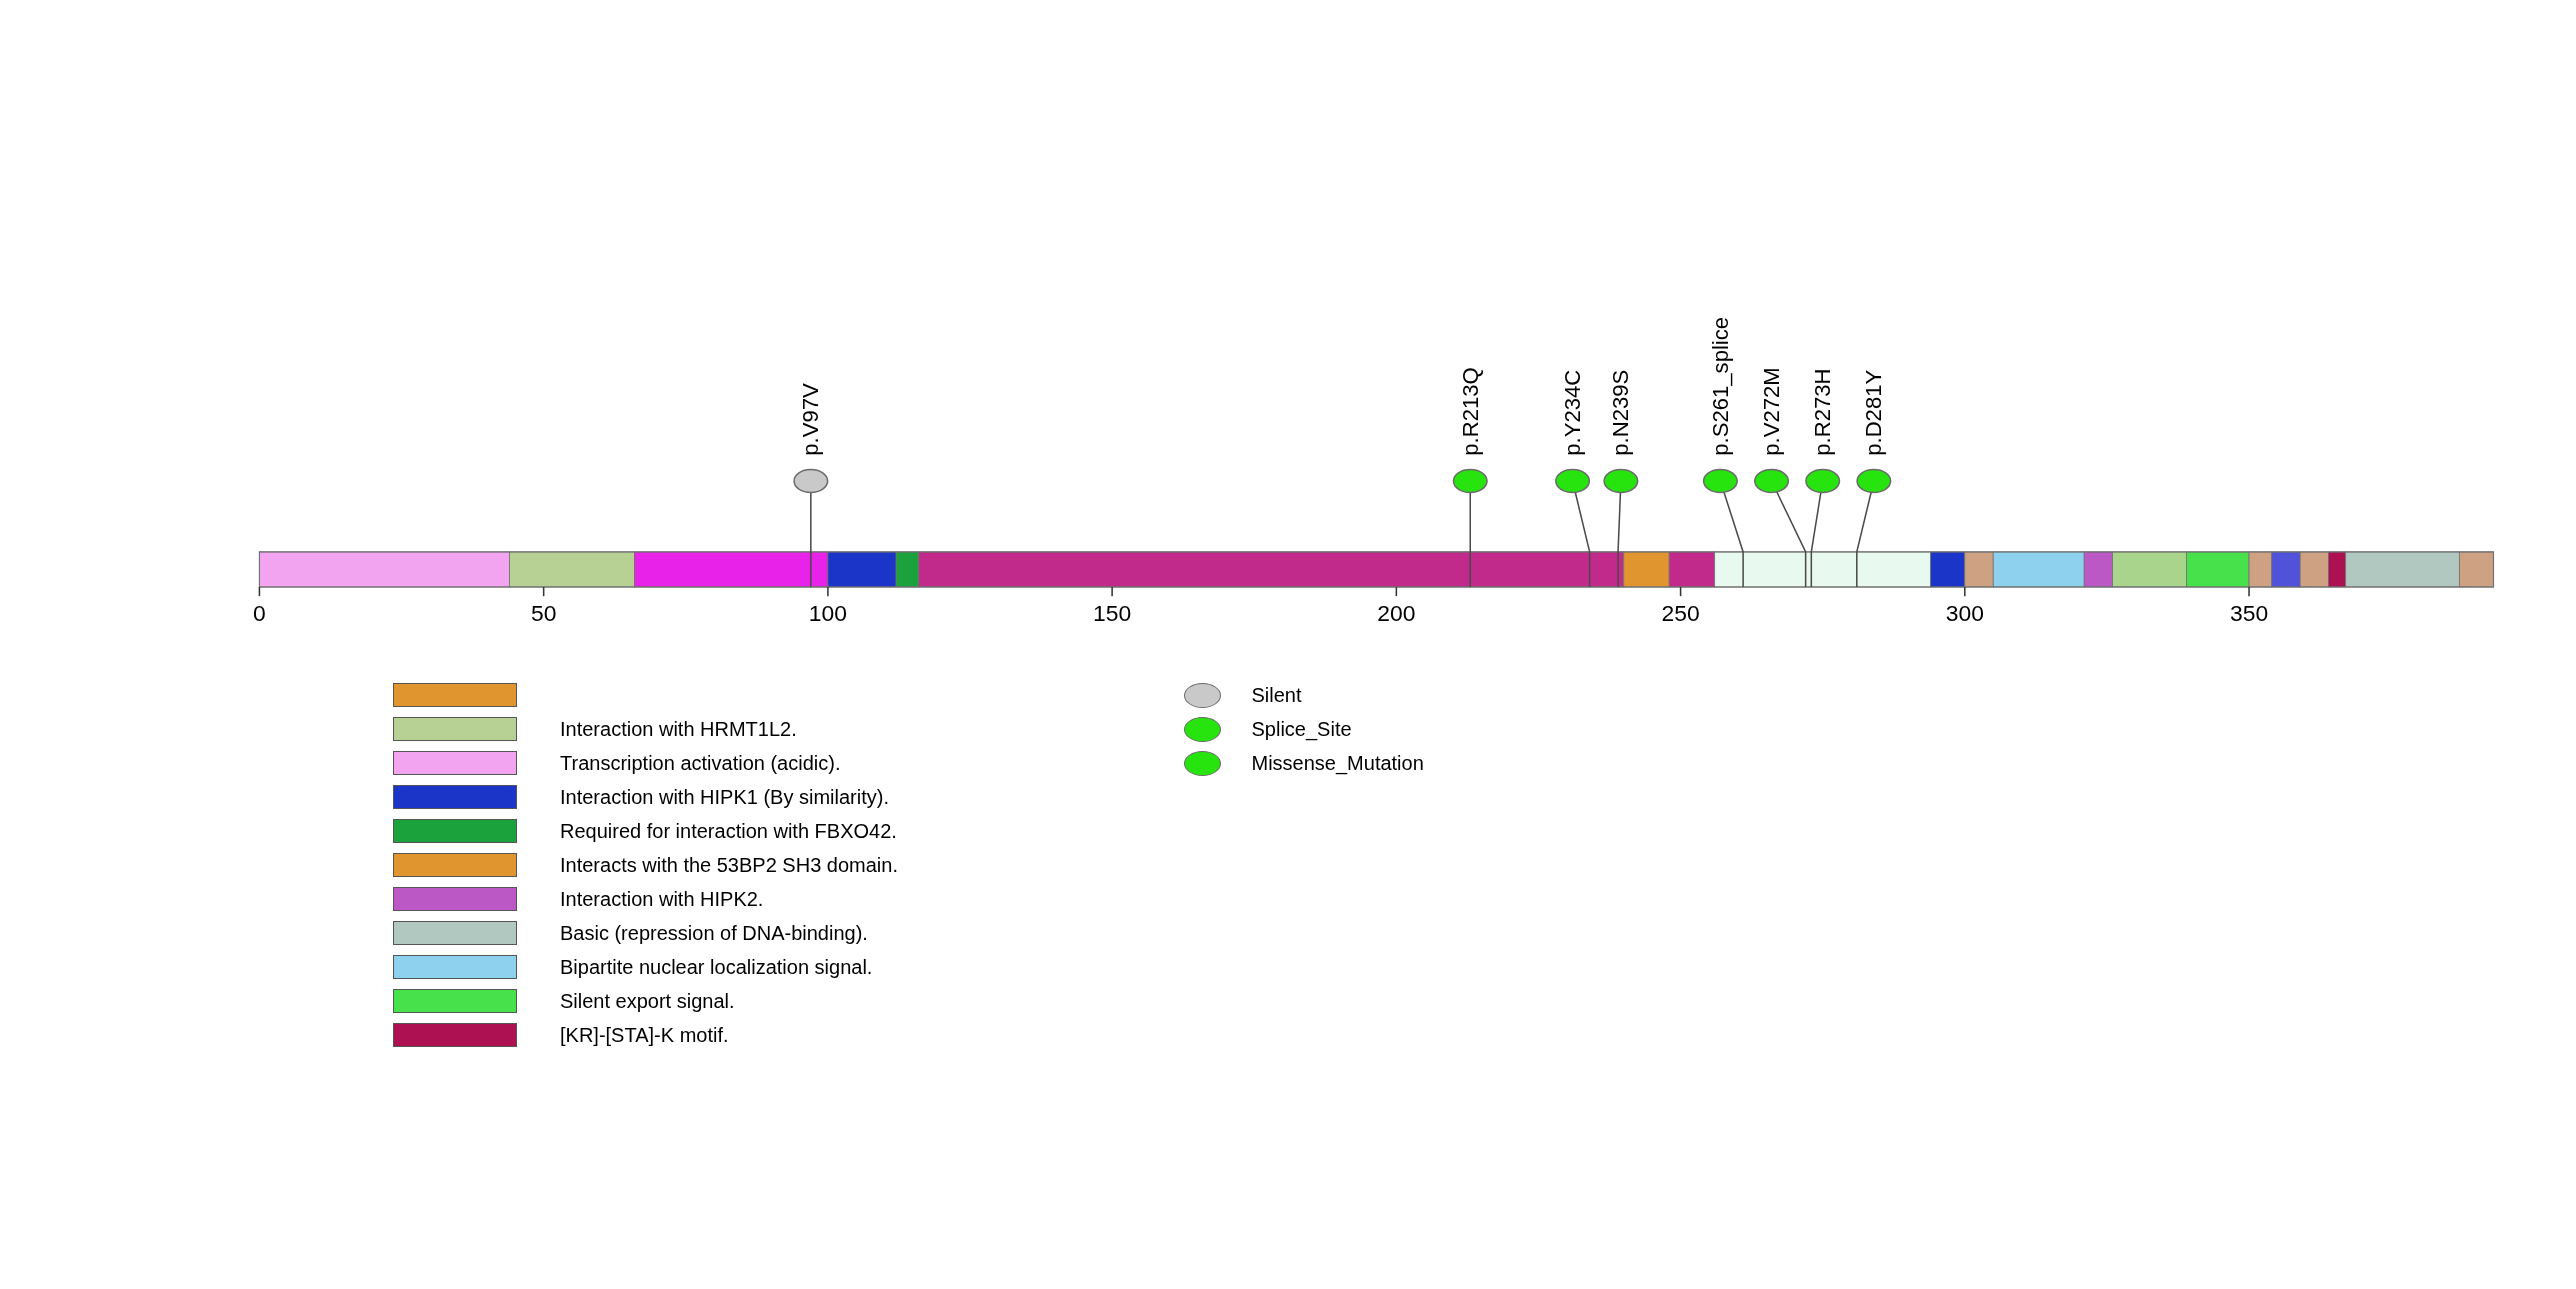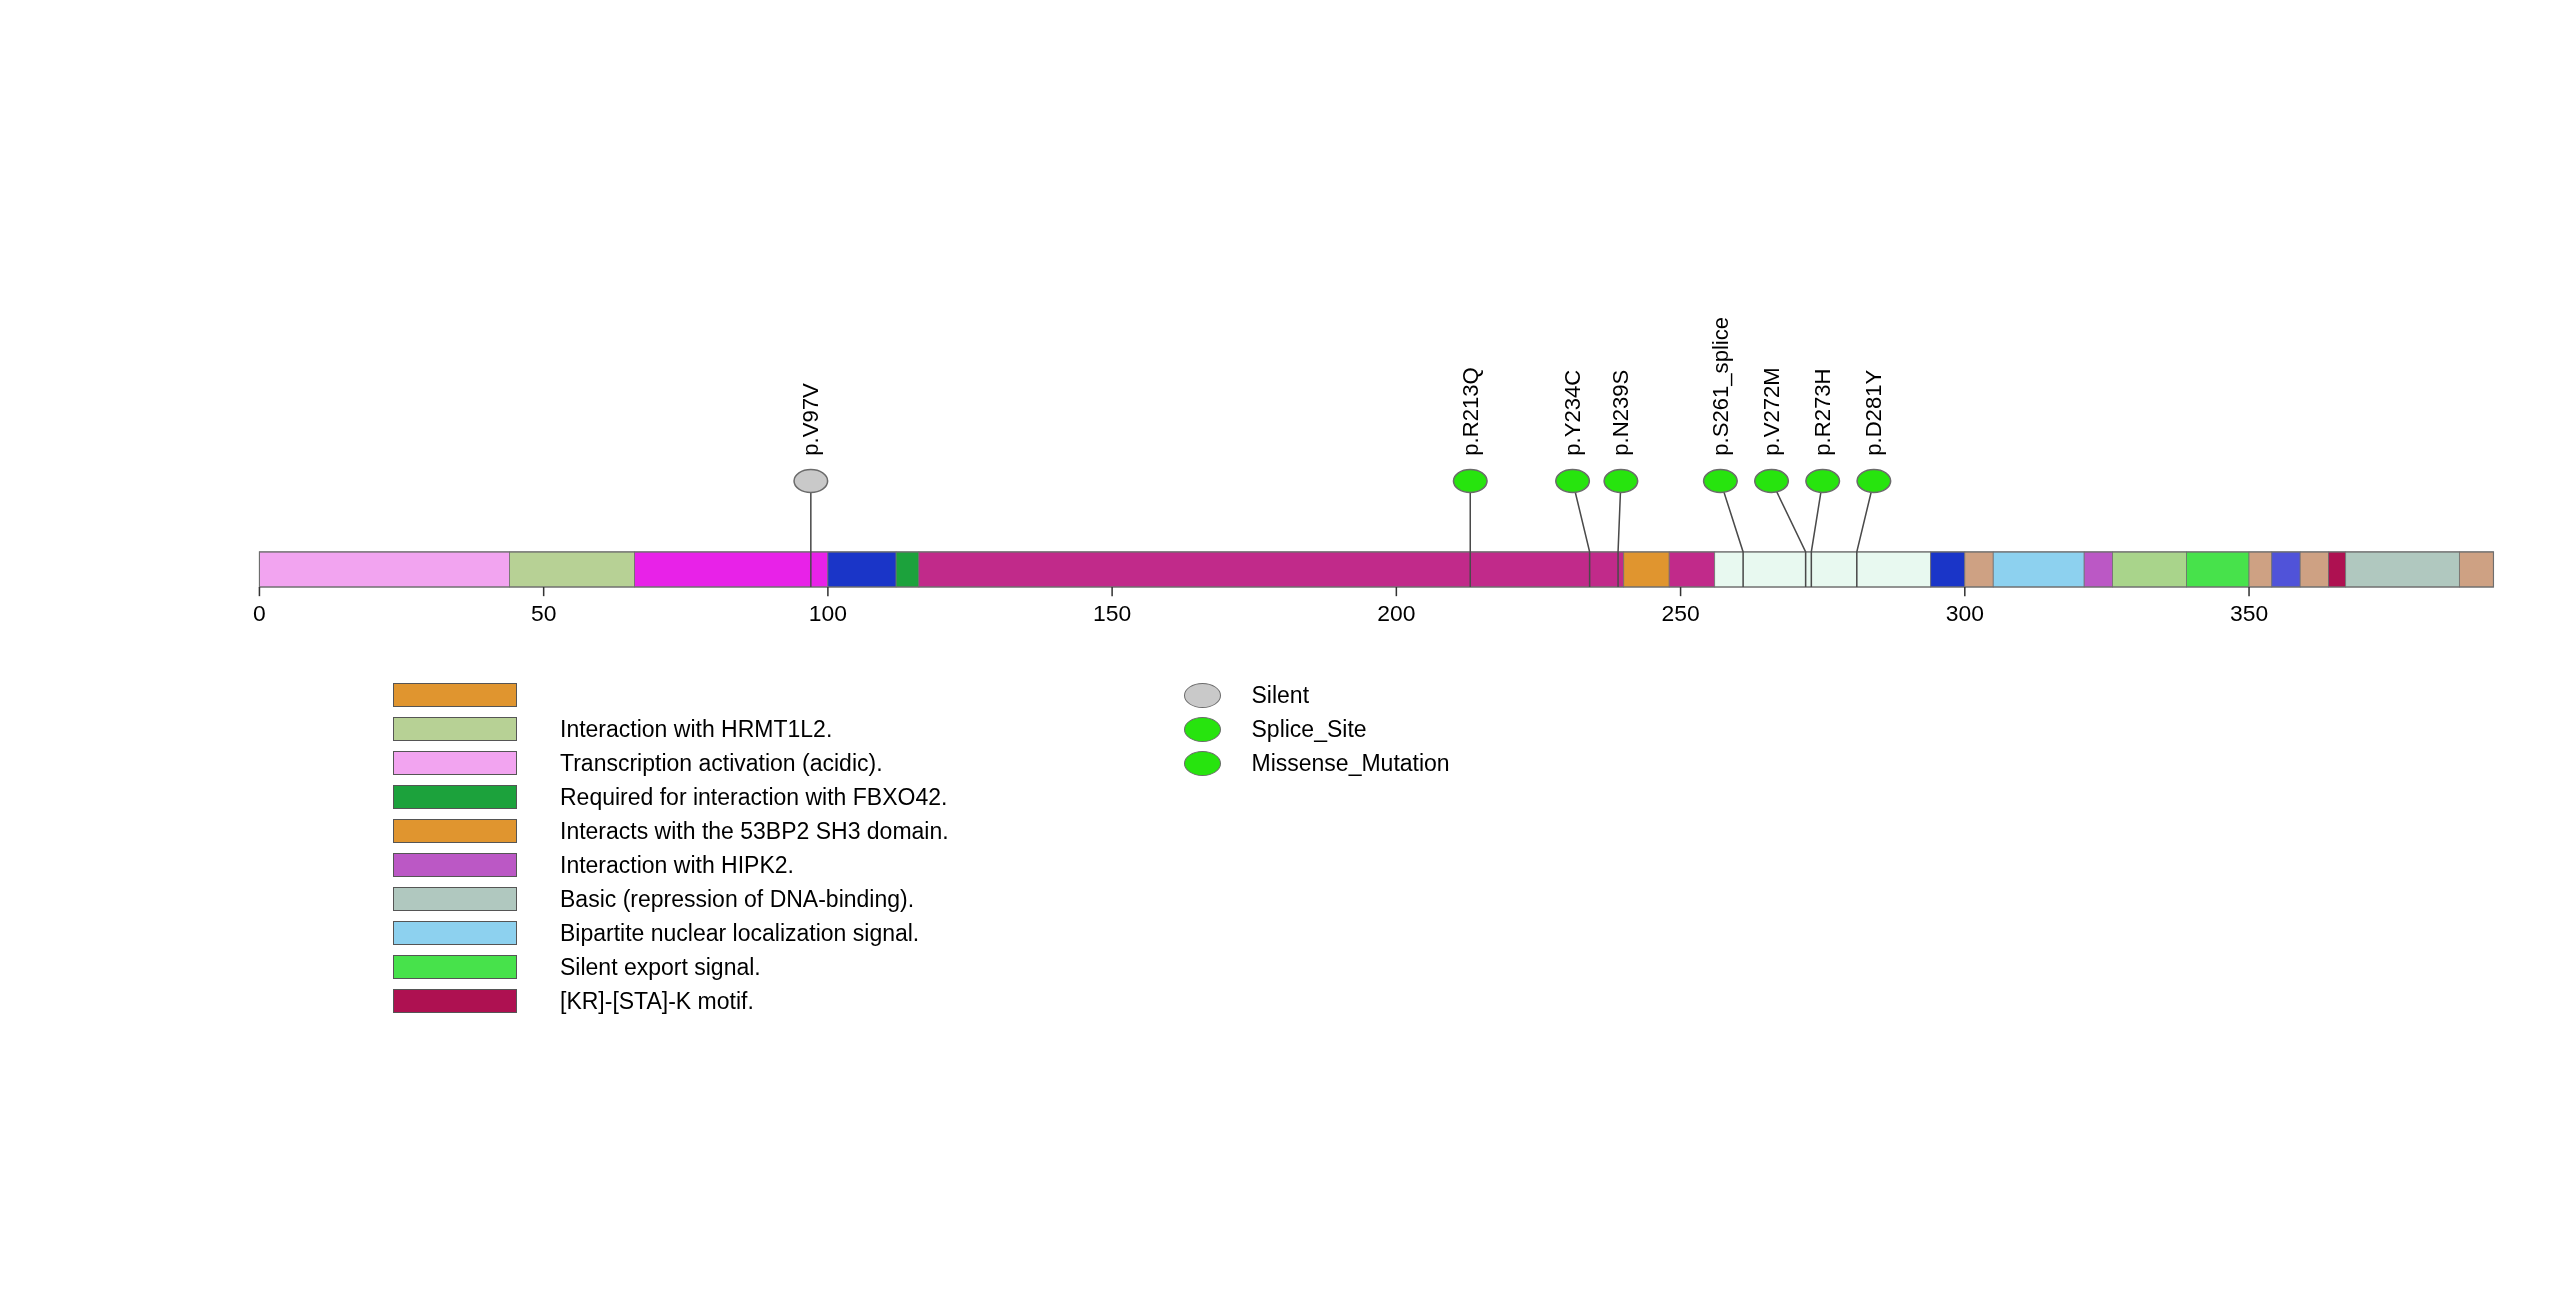--- a/index.html
+++ b/index.html
@@ -4,21 +4,21 @@
 <style>
   html,body{margin:0;padding:0;background:#ffffff;}
   .page{position:relative;width:2576px;height:1290px;background:#ffffff;
         font-family:"Liberation Sans",sans-serif;overflow:hidden;}
   #chart-svg{position:absolute;left:0;top:0;}
   svg text{font-family:"Liberation Sans",sans-serif;}
   #domain-legend{position:absolute;left:393px;top:678px;text-align:right;}
   #mutation-legend{position:absolute;left:1184px;top:678px;}
   .legend-row{display:flex;align-items:center;height:34px;}
   .swatch{width:122px;height:21.4px;border:0.8px solid #555;display:inline-block;flex:0 0 auto;}
-  .legend-label{margin-left:43px;font-size:23px;color:#000;white-space:nowrap;}
+  .legend-label{margin-left:43px;font-size:20px;color:#000;white-space:nowrap;}
   .mut-swatch{width:35px;height:23px;border-radius:50%;border:1.5px solid #6B6B6B;display:inline-block;flex:0 0 auto;}
   #mutation-legend .legend-label{margin-left:30.5px;}
 </style>
 </head>
 <body>
 
 <div class="page">
   <svg id="chart-svg" width="2576" height="1290" viewBox="0 0 3376 1690">
       <rect x="340" y="723" width="327.8" height="46" fill="#F2A4F0" stroke="#6E6E6E" stroke-width="1"></rect>
       <rect x="667.8" y="723" width="163.9" height="46" fill="#B7D195" stroke="#6E6E6E" stroke-width="1"></rect>
@@ -90,20 +90,24 @@
       </div>
       <div class="legend-row">
         <span class="swatch" style="background: rgb(183, 209, 149);"></span>
         <span class="legend-label">Interaction with HRMT1L2.</span>
       </div>
       <div class="legend-row">
         <span class="swatch" style="background: rgb(242, 164, 240);"></span>
         <span class="legend-label">Transcription activation (acidic).</span>
       </div>
       <div class="legend-row">
+        <span class="swatch" style="background: rgb(26, 53, 200);"></span>
+        <span class="legend-label">Interaction with HIPK1 (By similarity).</span>
+      </div>
+      <div class="legend-row">
         <span class="swatch" style="background: rgb(28, 162, 60);"></span>
         <span class="legend-label">Required for interaction with FBXO42.</span>
       </div>
       <div class="legend-row">
         <span class="swatch" style="background: rgb(224, 149, 47);"></span>
         <span class="legend-label">Interacts with the 53BP2 SH3 domain.</span>
       </div>
       <div class="legend-row">
         <span class="swatch" style="background: rgb(187, 88, 197);"></span>
         <span class="legend-label">Interaction with HIPK2.</span>

